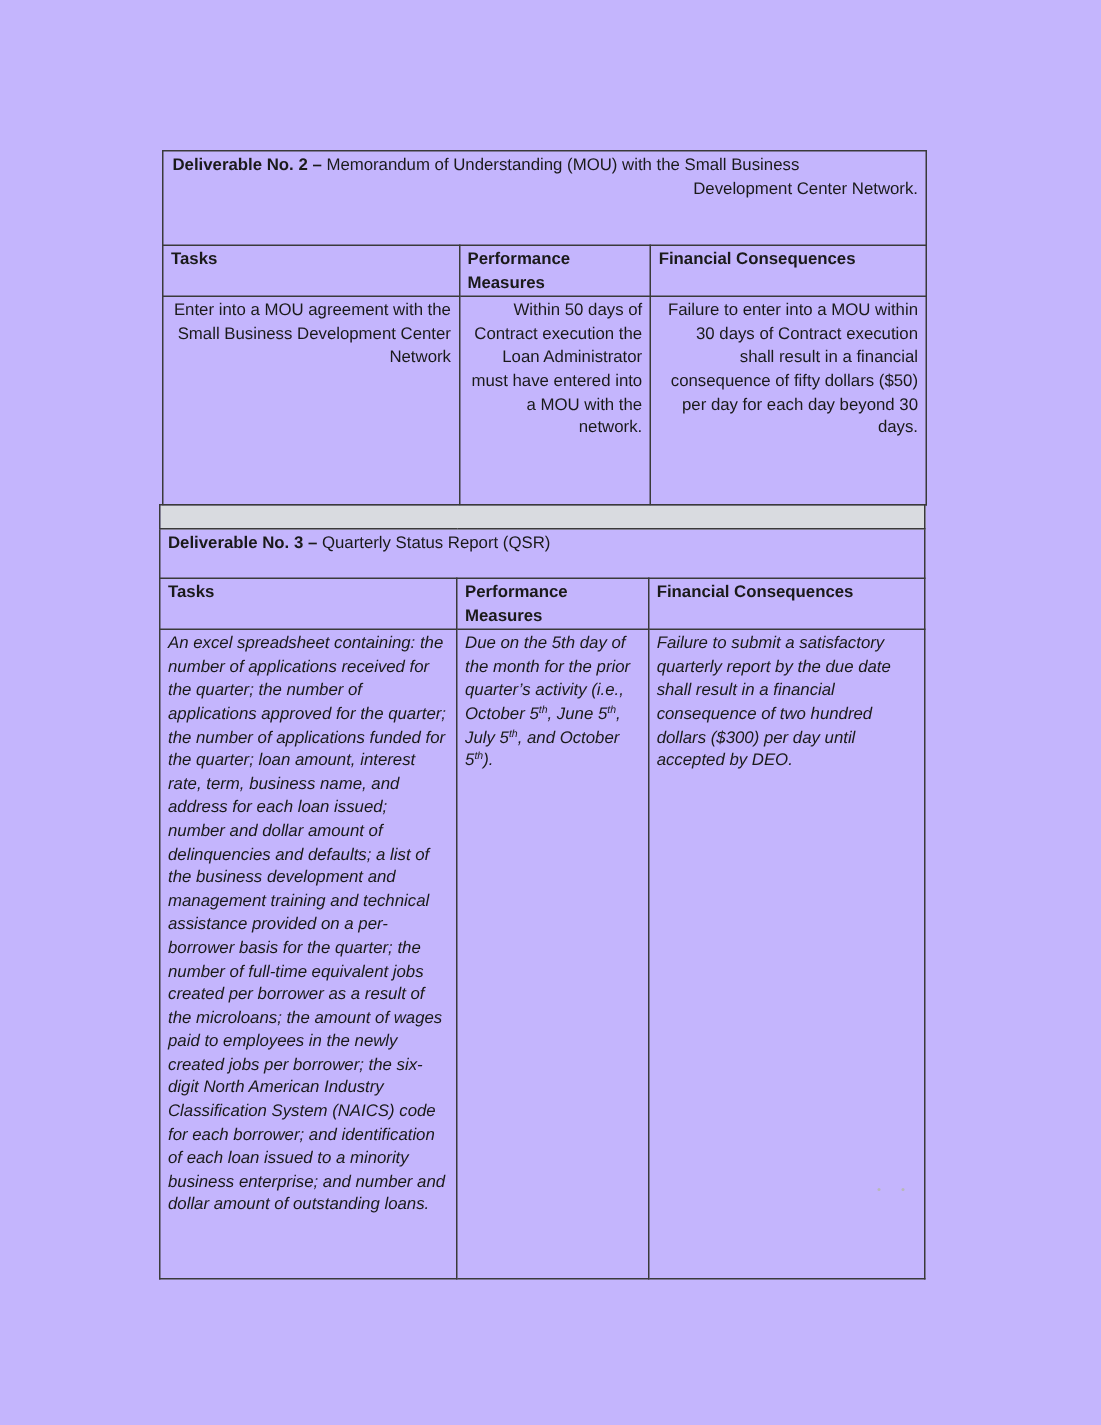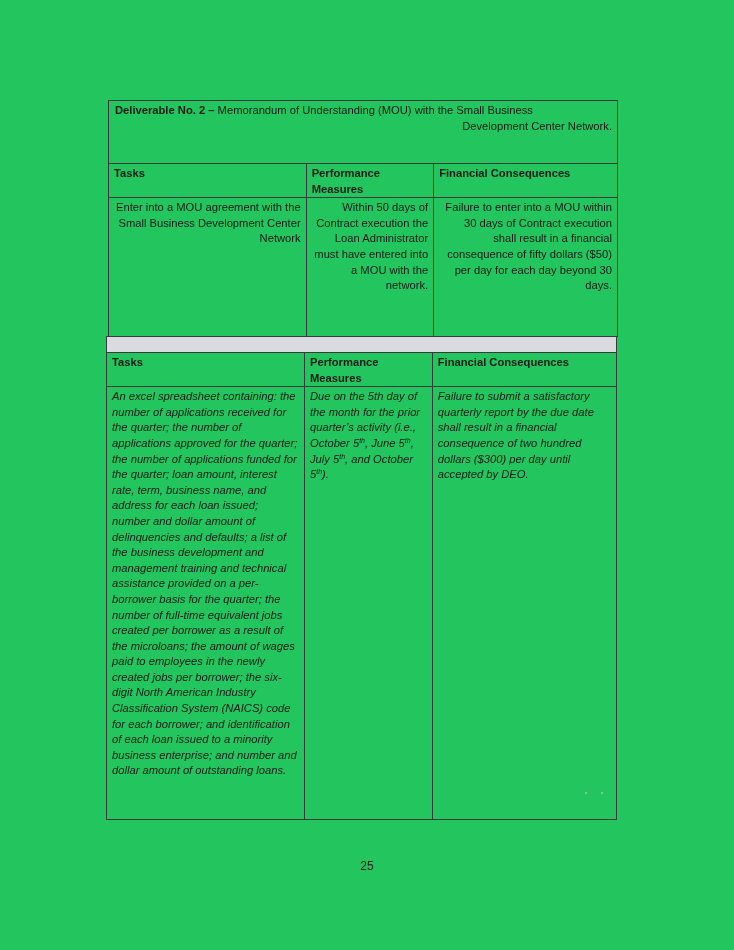--- a/index.html
+++ b/index.html
@@ -1,18 +1,18 @@
 <!DOCTYPE html>
 <html><head>
 <meta charset="utf-8">
 <style>
   html, body { margin: 0; padding: 0; background: #ffffff; }
   body { width: 734px; height: 950px; position: relative; overflow: hidden;
          font-family: "Liberation Sans", "DejaVu Sans", sans-serif; color: #1a1a1a; }
-  .page { position: absolute; left: 0; top: 0; width: 734px; height: 950px; background: #22c55e; }
+  .page { position: absolute; left: 0; top: 0; width: 734px; height: 950px; background: #c4b5fd; }
   table.deliv { position: absolute; border-collapse: collapse; table-layout: fixed; font-size: 11.2px; line-height: 15.6px; }
   table.deliv td { border: 1px solid #3a3a3a; vertical-align: top; padding: 2px 5px 0 5px; }
   .b1 { left: 108px; top: 100px; width: 510px; }
   .b2 { left: 106px; top: 336px; width: 511px; }
   .col1 { width: 186px; } .col2 { width: 120px; } .col3 { width: 173px; }
   .title-cell { height: 60px; padding-left: 6px !important; }
   .title-cell .bold { font-weight: bold; }
   .title-cell .cont { display: block; padding-left: 38px; text-align: right; }
   .hdr td { font-weight: bold; height: 30px; }
   .body1 td { height: 136px; text-align: right; }
@@ -57,30 +57,34 @@
   <table class="deliv b2">
     <colgroup>
         <col class="col1">
         <col class="col2">
         <col class="col3">
       </colgroup>
     <tbody>
         <tr class="shade">
           <td colspan="3"></td>
         </tr>
+    <tr class="title2">
+      <td colspan="3">
+        <span style="font-weight:bold">Deliverable No. 3 –</span><span> Quarterly Status Report (QSR)</span>
+      </td>
+    </tr>
     <tr class="hdr">
       <td>Tasks</td>
       <td>Performance Measures</td>
       <td>Financial Consequences</td>
     </tr>
     <tr class="body2">
       <td>An excel spreadsheet containing: the number of applications received for the quarter; the number of applications approved for the quarter; the number of applications funded for the quarter; loan amount, interest rate, term, business name, and address for each loan issued; number and dollar amount of delinquencies and defaults; a list of the business development and management training and technical assistance provided on a per-borrower basis for the quarter; the number of full-time equivalent jobs created per borrower as a result of the microloans; the amount of wages paid to employees in the newly created jobs per borrower; the six-digit North American Industry Classification System (NAICS) code for each borrower; and identification of each loan issued to a minority business enterprise; and number and dollar amount of outstanding loans.</td>
       <td><span>Due on the 5th day of the month for the prior quarter’s activity (i.e., October 5</span><sup>th</sup><span>, June 5</span><sup>th</sup><span>, July 5</span><sup>th</sup><span>, and October 5</span><sup>th</sup><span>).</span></td>
       <td>Failure to submit a satisfactory quarterly report by the due date shall result in a financial consequence of two hundred dollars ($300) per day until accepted by DEO.</td>
     </tr>
   </tbody>
     </table>
 
   <span class="dot" style="left:585px;top:792px"></span>
   <span class="dot" style="left:601px;top:792px"></span>
 
-  <div class="page-num">25</div>
 </div>
 
 </body></html>

